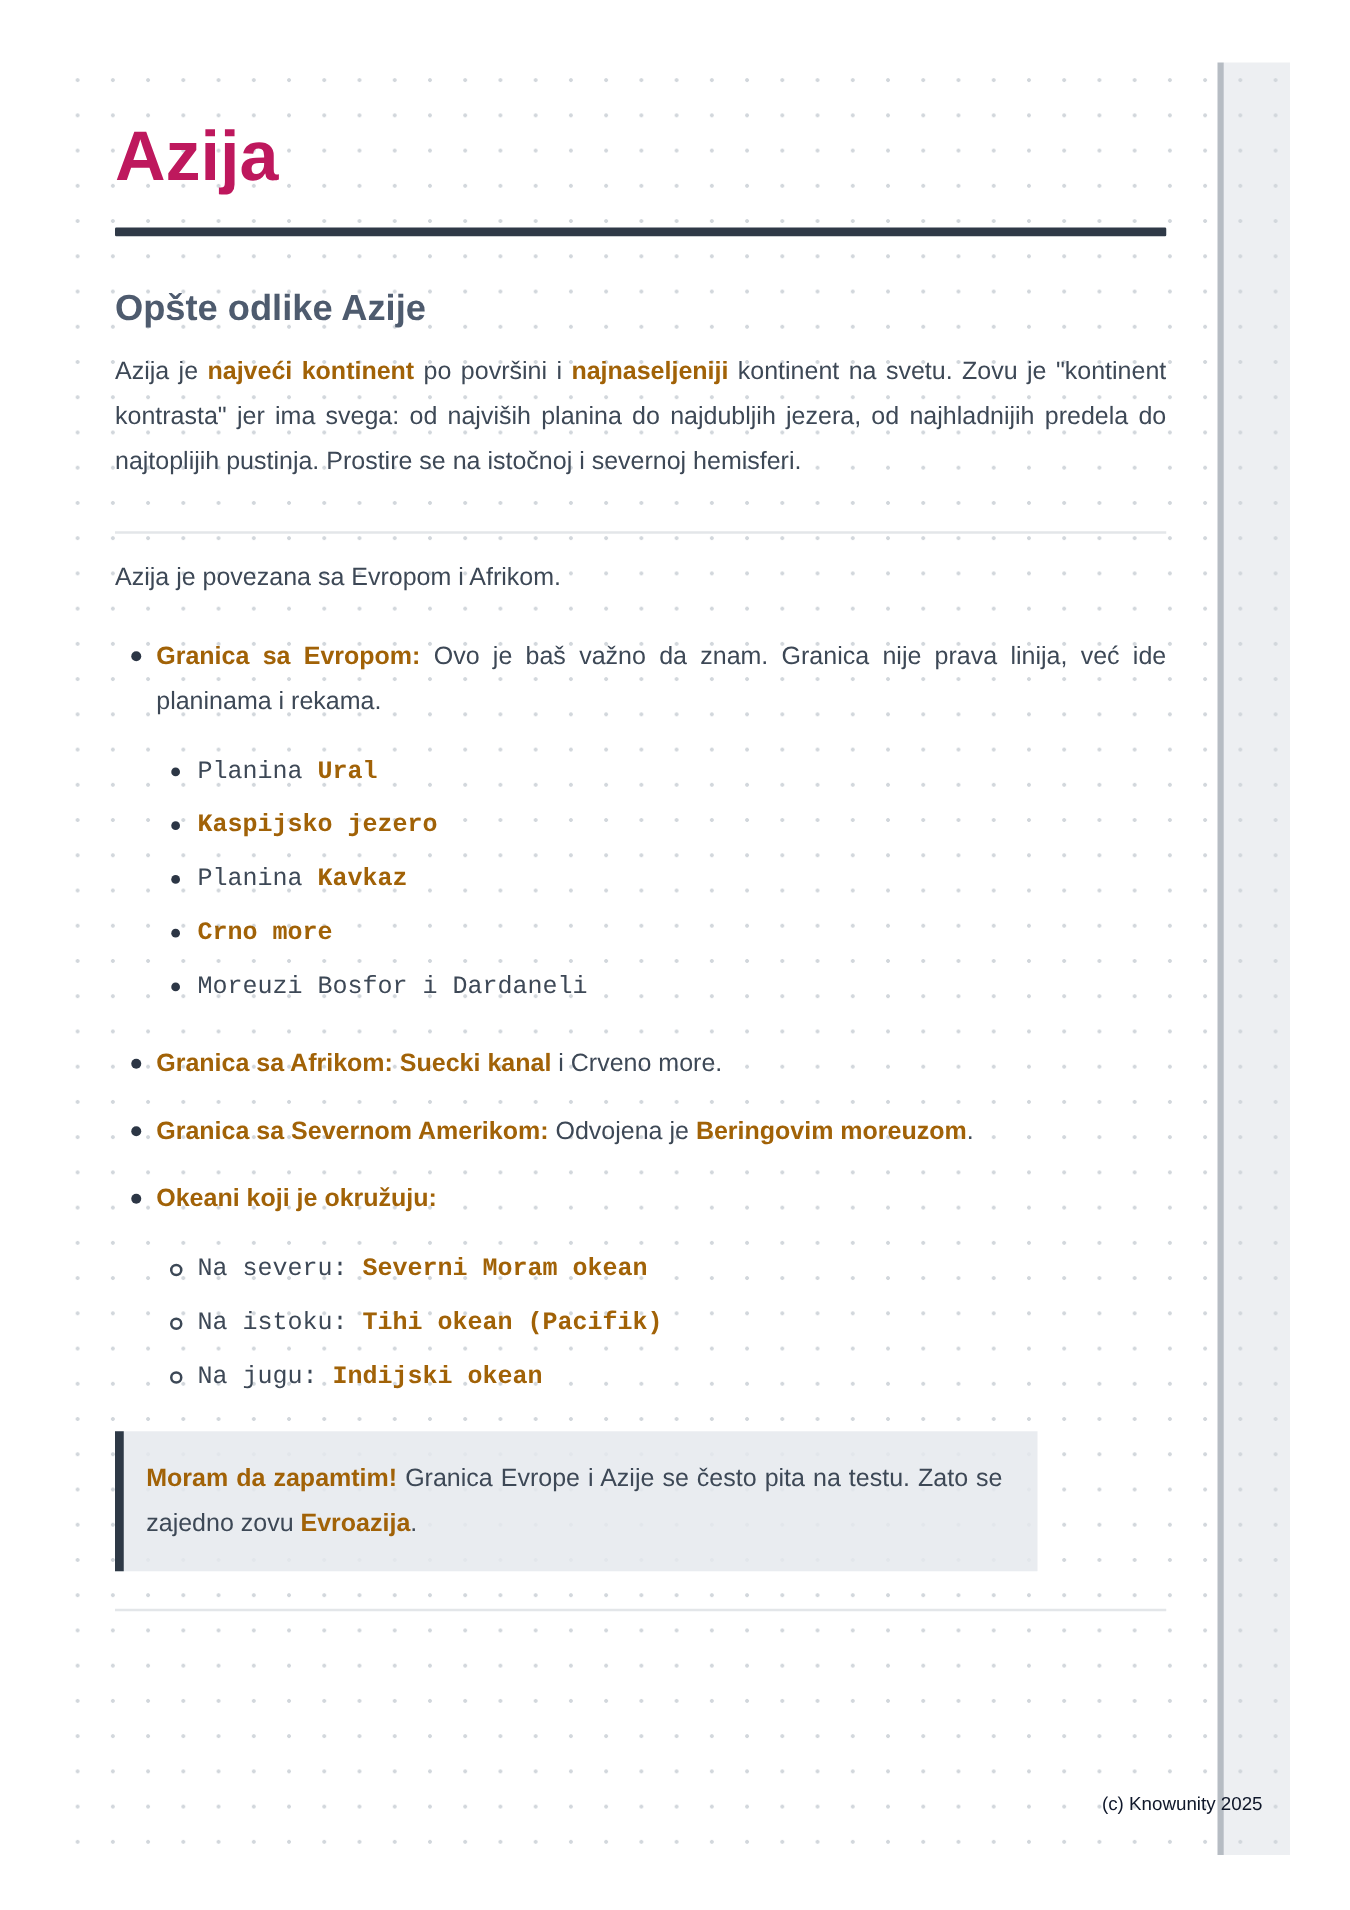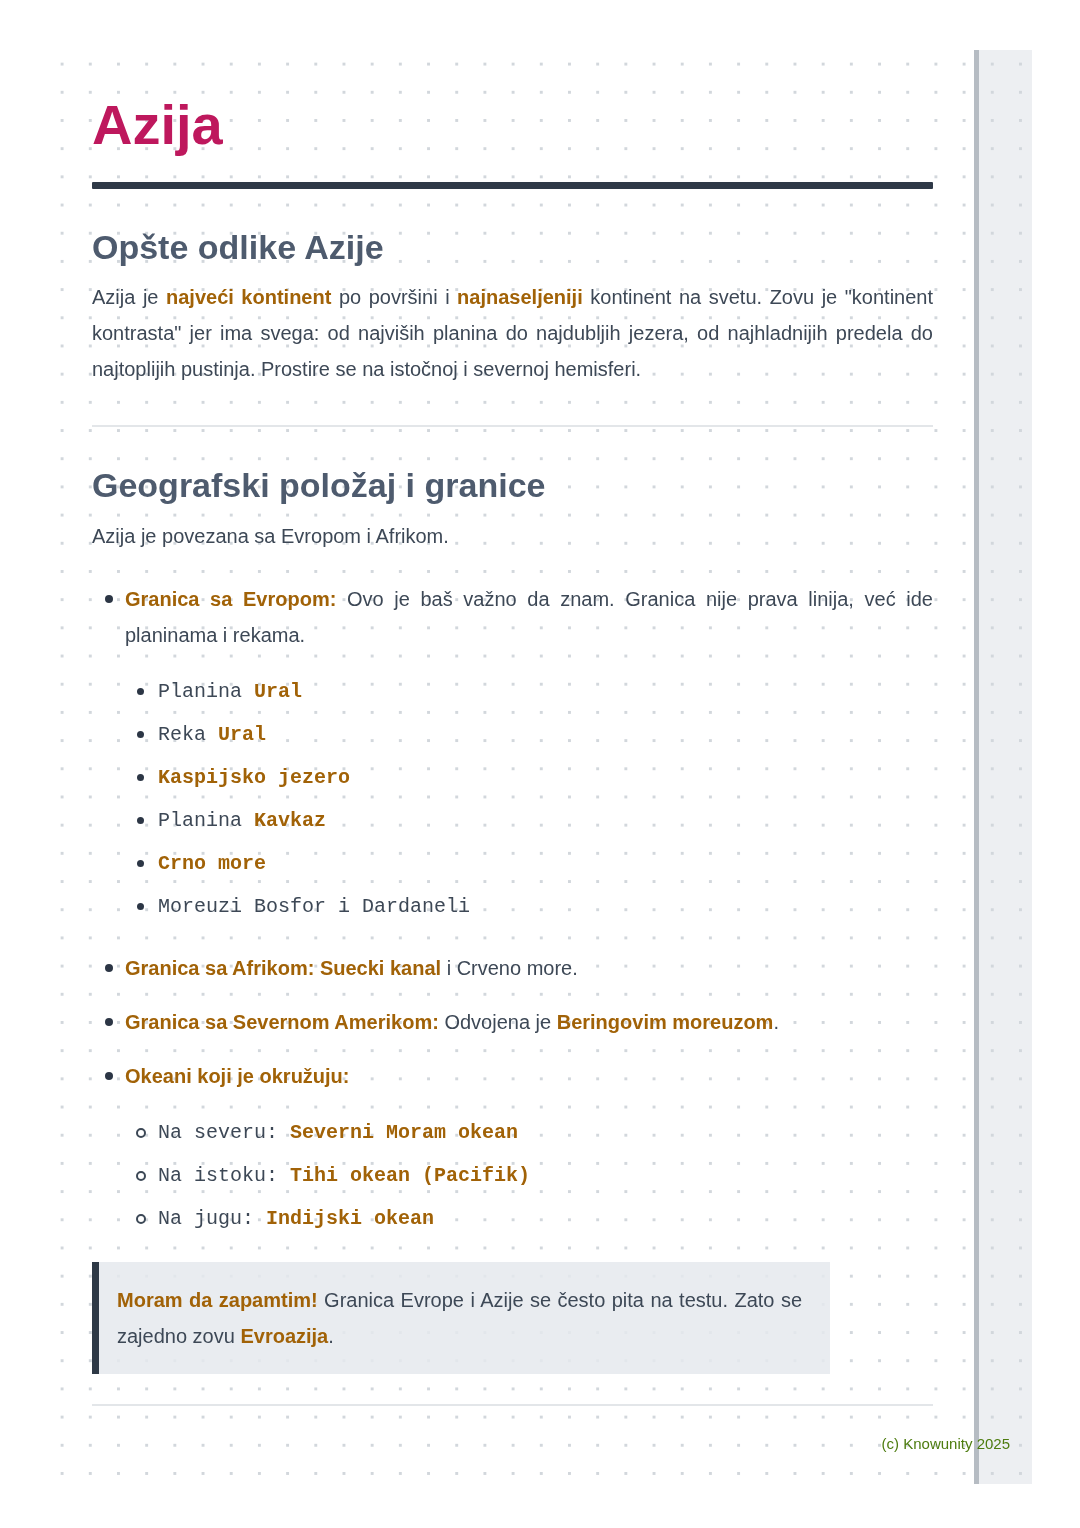--- a/index.html
+++ b/index.html
@@ -30,21 +30,21 @@
     margin-left:92px;width:841px;padding-top:44px;
     color:#3d4856;font-size:20px;
   }
   h1{
     margin:0;font-size:56px;line-height:62px;font-weight:bold;color:#be185d;letter-spacing:0;
   }
   .title-rule{
     margin-top:26px;height:7px;background:#2f3947;border-radius:1px;
   }
   h2{
-    margin:42px 0 0 0;font-size:34px;line-height:32px;font-weight:bold;color:#4e5b6e;
+    margin:42px 0 0 0;font-size:29px;line-height:32px;font-weight:bold;color:#4e5b6e;
   }
   p{margin:0;}
   .para{
     margin-top:16px;line-height:36px;color:#3d4856;
   }
   .just{text-align:justify;}
   strong{font-weight:bold;color:#a16207;}
   hr.soft{
     border:none;height:2px;background:#e3e6e9;margin:38px 0 0 0;
   }
@@ -75,49 +75,47 @@
   }
   .callout{
     box-sizing:border-box;width:738px;margin-top:28px;
     border-left:7px solid #2e3946;background:rgba(229,233,237,0.85);
     padding:20px 28px 20px 18px;
   }
   .callout .para{margin-top:0;}
   hr.soft.bottom{margin-top:30px;width:841px;}
   .footer{
     position:absolute;z-index:3;right:22px;top:1385px;
-    font-size:15px;color:#4d7c0f;
+    font-size:15px;color:#0f172a;
   }
 </style>
 </head>
 <body>
 
 <div class="page">
   <div class="margin-col"></div>
   <div class="margin-line"></div>
   <div class="dots"></div>
 
   <div class="content">
     <h1>Azija</h1>
     <div class="title-rule"></div>
 
     <h2>Opšte odlike Azije</h2>
     <p class="para just"><span>Azija je </span><strong>najveći kontinent</strong><span> po površini i </span><strong>najnaseljeniji</strong><span> kontinent na svetu. Zovu je "kontinent kontrasta" jer ima svega: od najviših planina do najdubljih jezera, od najhladnijih predela do najtoplijih pustinja. Prostire se na istočnoj i severnoj hemisferi.</span></p>
 
     <hr class="soft">
 
-    <h2>Geografski položaj i granice</h2>
     <p class="para intro">Azija je povezana sa Evropom i Afrikom.</p>
 
     <ul class="l1">
       <li>
         <span class="li-text just"><strong>Granica sa Evropom:</strong><span> Ovo je baš važno da znam. Granica nije prava linija, već ide planinama i rekama.</span></span>
         <ul class="l2 disc">
           <li><span>Planina </span><strong>Ural</strong></li>
-          <li><span>Reka </span><strong>Ural</strong></li>
           <li><strong>Kaspijsko jezero</strong></li>
           <li><span>Planina </span><strong>Kavkaz</strong></li>
           <li><strong>Crno more</strong></li>
           <li><span>Moreuzi Bosfor i Dardaneli</span></li>
         </ul>
       </li>
       <li>
         <span class="li-text"><strong>Granica sa Afrikom: Suecki kanal</strong><span> i Crveno more.</span></span>
       </li>
       <li>

